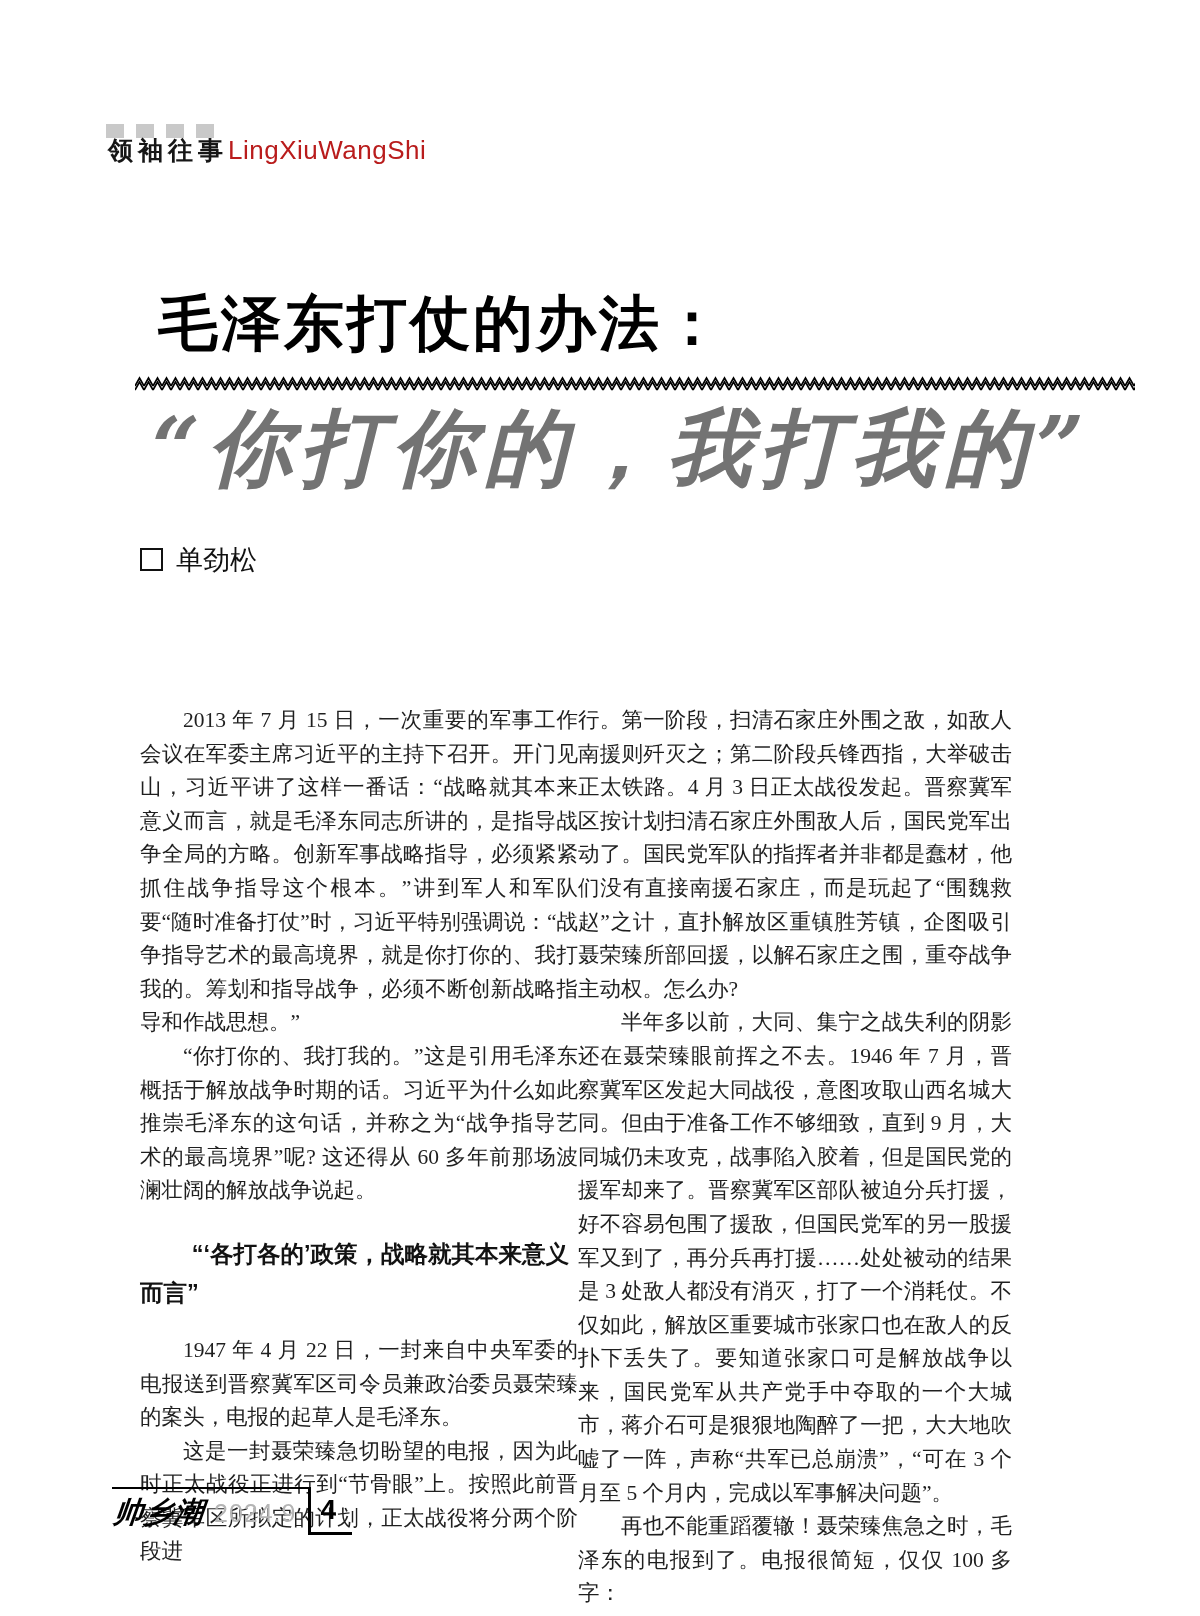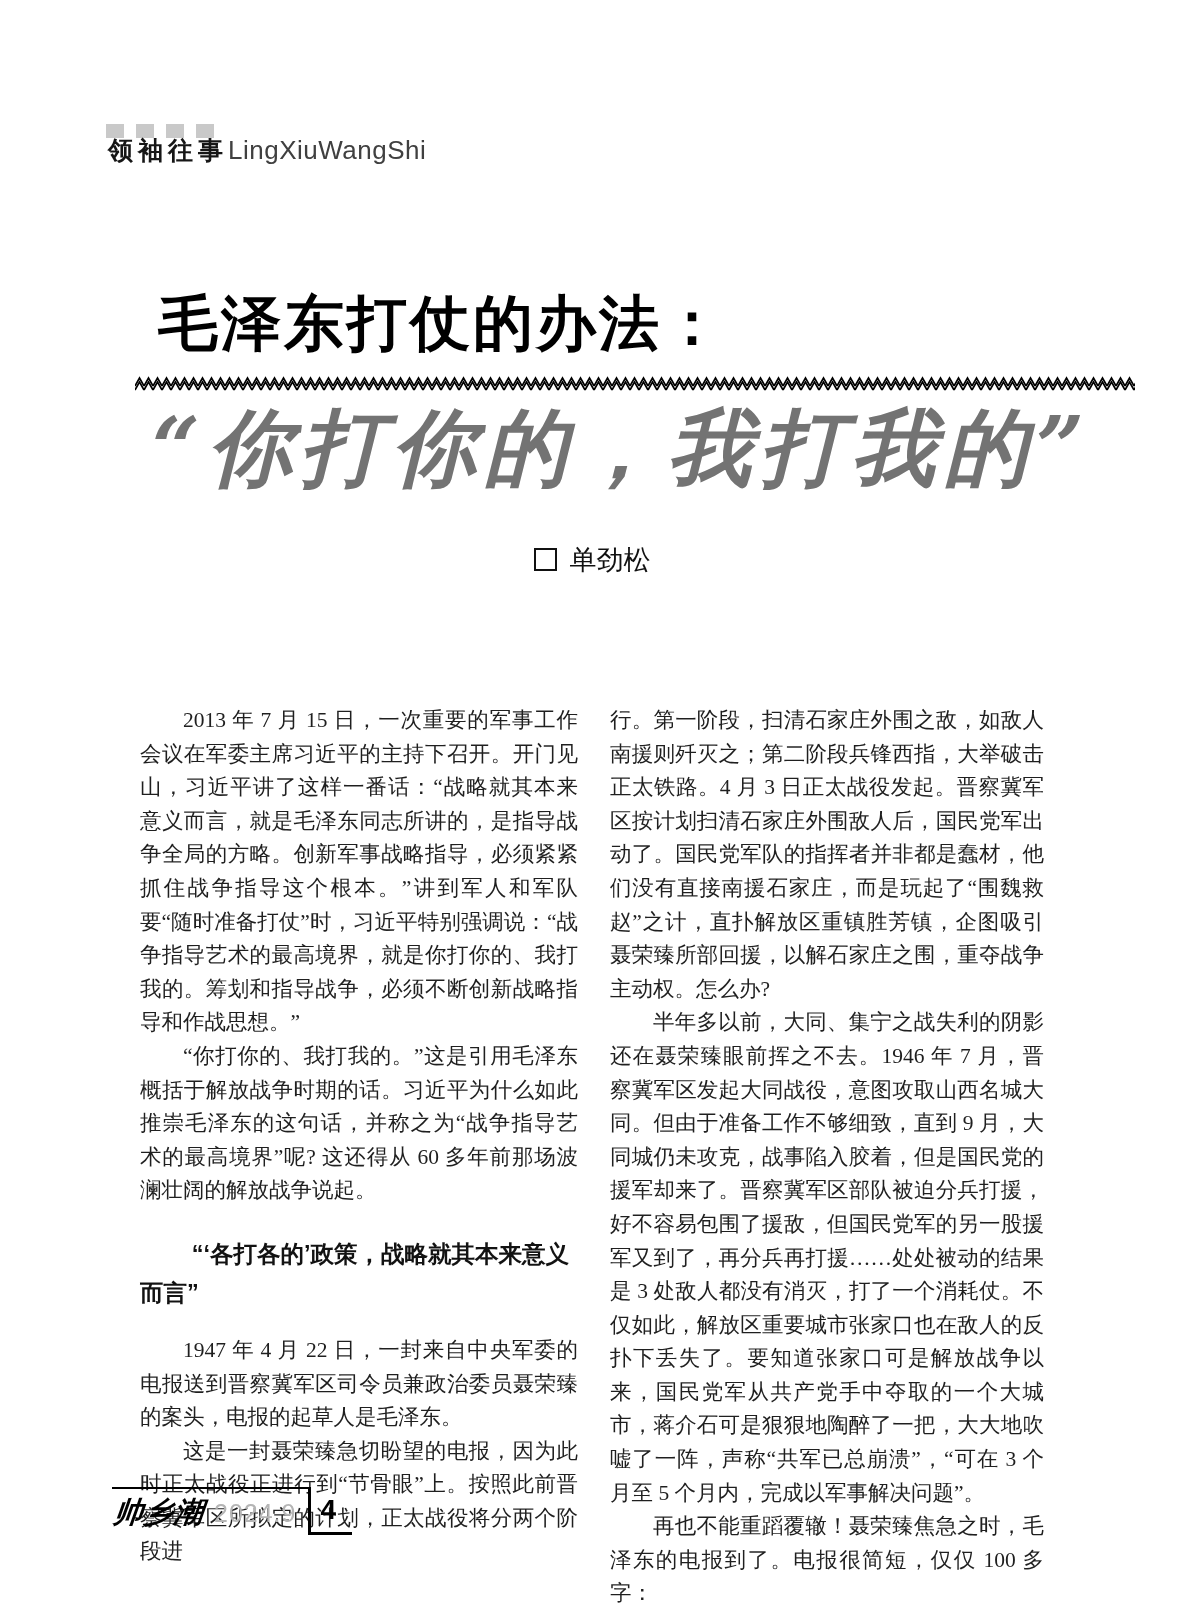--- a/index.html
+++ b/index.html
@@ -25,21 +25,21 @@
     padding-top:8px;
   }
   .sq-row{
     position:absolute;top:-2px;left:-2px;z-index:0;
     display:flex;gap:12px;
   }
   .sq{width:18px;height:14px;background:#c9c9c9;}
   .section-cn .txt{position:relative;z-index:1;}
   .section-pinyin{
     font-family:"Liberation Sans","DejaVu Sans",sans-serif;
-    font-size:26px;color:#404040;letter-spacing:0.5px;
+    font-size:26px;color:#b91c1c;letter-spacing:0.5px;
   }
 
   
   .kicker{
     position:absolute;left:158px;top:284px;
     font-family:"Liberation Serif","DejaVu Serif",serif;
     font-weight:bold;font-size:60px;letter-spacing:3px;
     color:#000;white-space:nowrap;text-align:center;
   }
   .zigzag{
@@ -48,34 +48,34 @@
   .headline{
     position:absolute;left:140px;top:392px;width:964px;
     text-align:center;
     font-family:"DejaVu Serif","Liberation Serif",serif;
     font-weight:bold;font-style:italic;
     font-size:84px;letter-spacing:8px;color:#737373;
     white-space:nowrap;
   }
   .author-line{
     position:absolute;left:140px;top:542px;width:904px;
-    text-align:center;
+    text-align:left;
     font-family:"Liberation Sans","DejaVu Sans",sans-serif;
     font-size:27px;color:#111;
   }
   .author-box{
     display:inline-block;width:19px;height:19px;
     border:2.5px solid #111;margin-right:13px;
     vertical-align:-2px;
   }
 
   
   .columns{
     position:absolute;left:140px;top:704px;width:904px;
-    display:flex;gap:32px;
+    display:flex;
   }
   .col-left{width:438px;}
   .col-right{width:434px;}
   .columns p{
     margin:0;
     font-size:21.5px;line-height:33.6px;
     text-align:justify;text-indent:2em;
     color:#1f1f1f;
   }
   .columns p.noindent{text-indent:0;}

